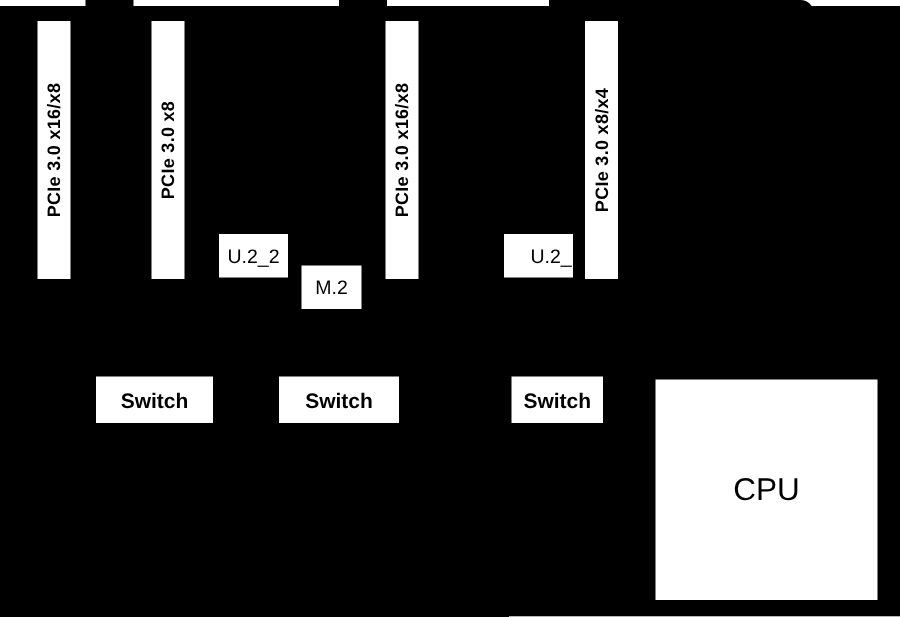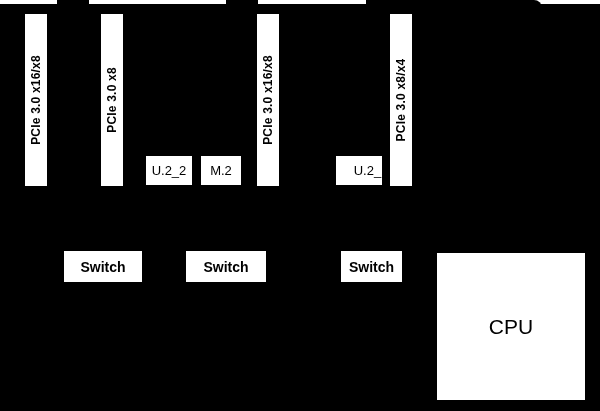--- a/index.html
+++ b/index.html
@@ -104,21 +104,21 @@
   <div class="box slot" style="left:257px;">
     <span class="vtext">PCIe 3.0 x16/x8</span>
   </div>
   <div class="box slot" style="left:390px;">
     <span class="vtext">PCIe 3.0 x8/x4</span>
   </div>
 
   <div class="box device" style="left:146px; width:46px;">
     <span>U.2_2</span>
   </div>
-  <div class="box device" style="left:201px; width:40px;">
+  <div class="box device" style="left:201px; width:40px;margin-top:21px;">
     <span>M.2</span>
   </div>
   <div class="box device" style="left:336px; width:46px;padding-left:24px;">
     <span>U.2_1</span>
   </div>
 
   <div class="box switch" style="left:64px; width:78px;">
     <span>Switch</span>
   </div>
   <div class="box switch" style="left:186px; width:80px;">

